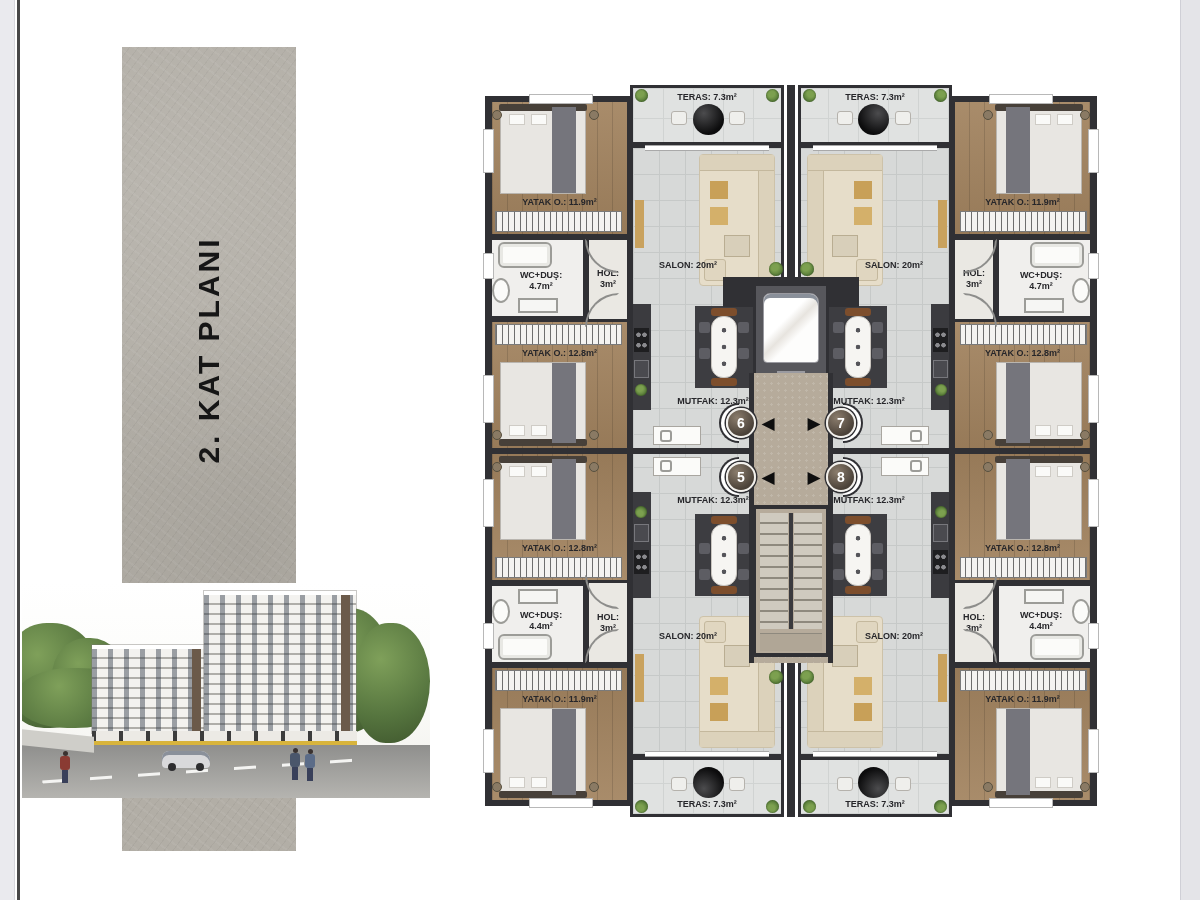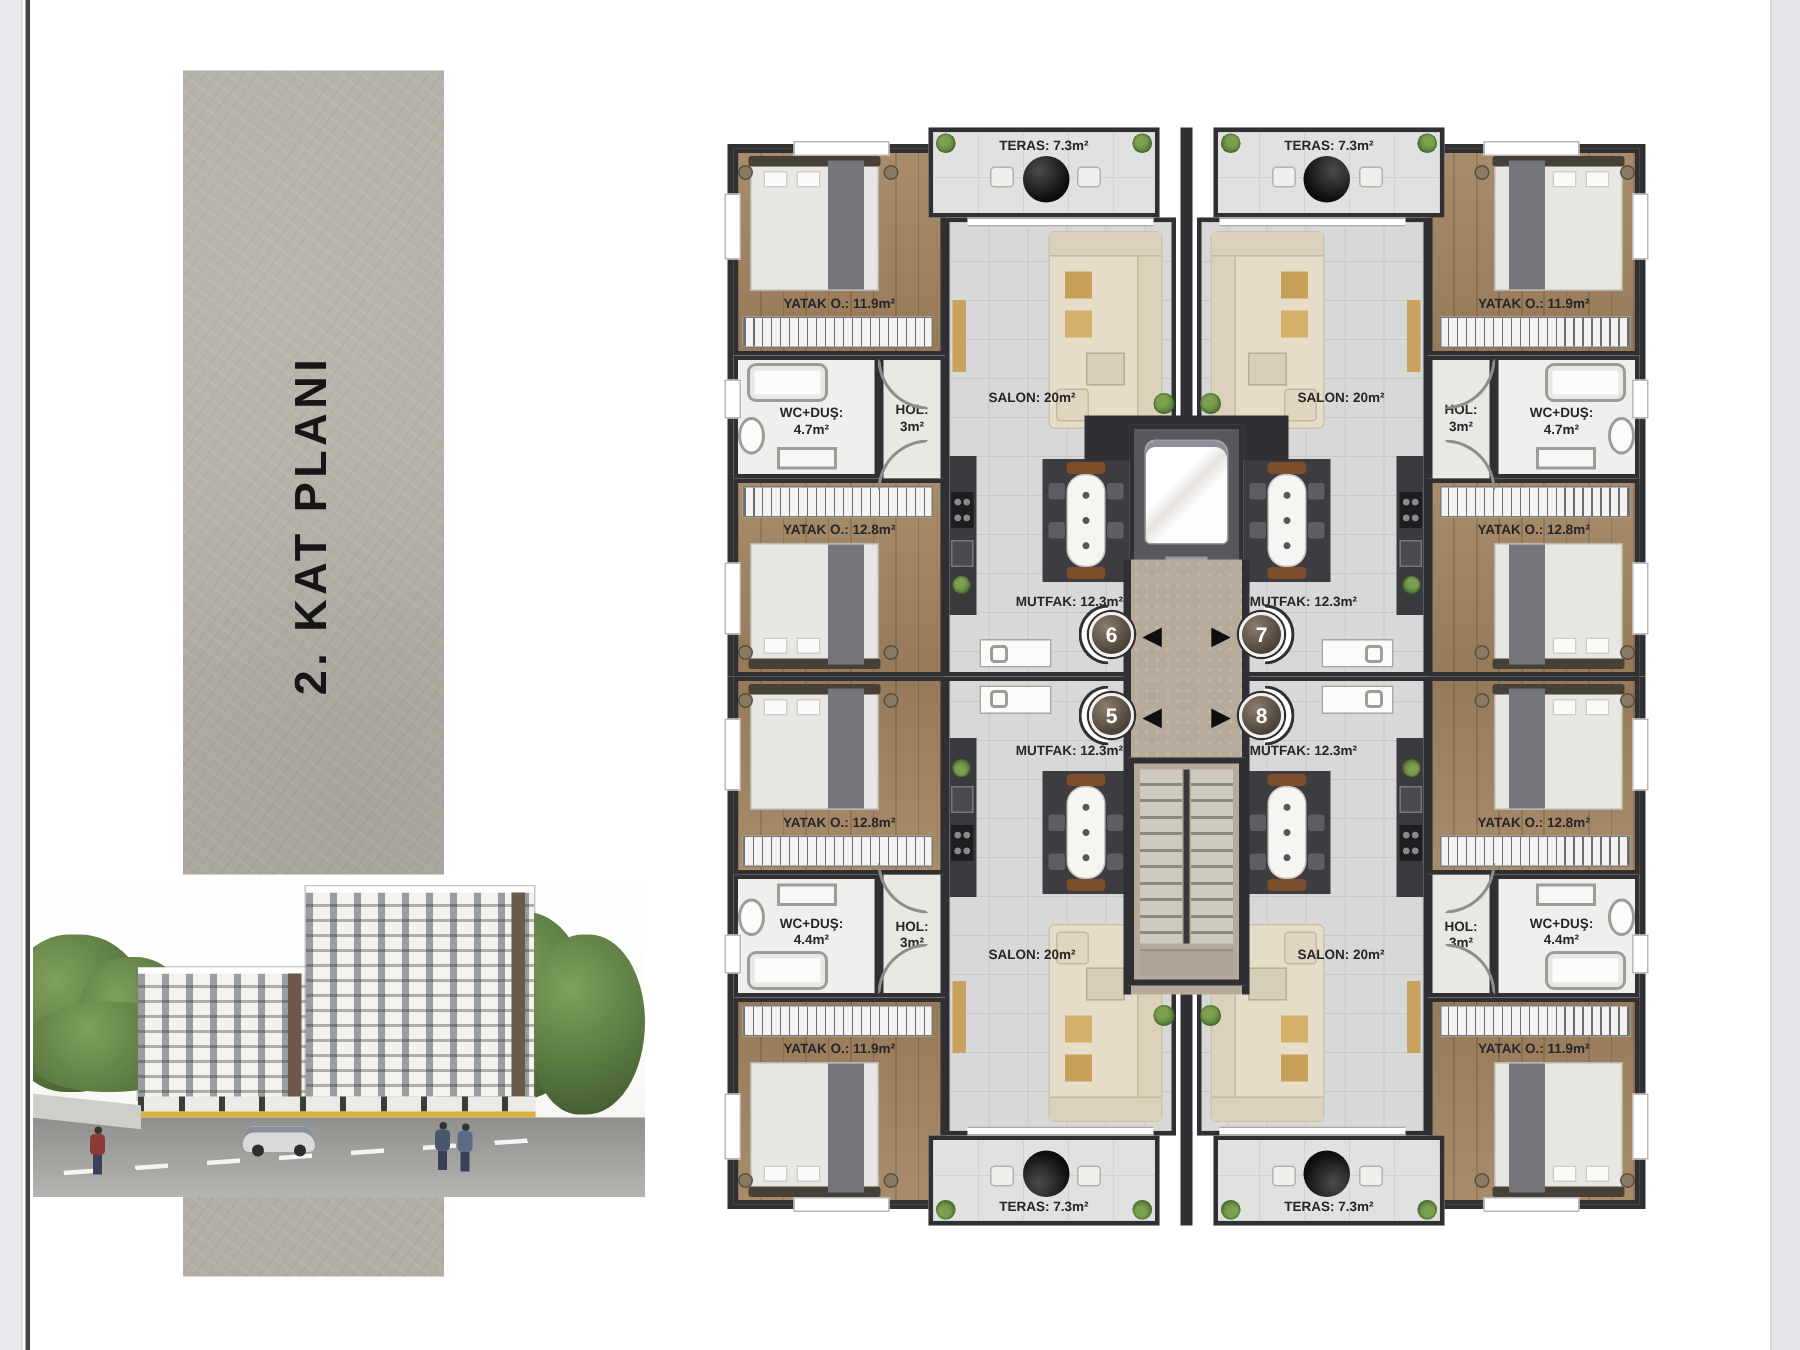--- a/index.html
+++ b/index.html
@@ -57,21 +57,21 @@
   .pos-br{left:308px;top:366px;transform:scale(-1,-1)}
   .pos-tr .lbl{transform:scaleX(-1)}
   .pos-bl .lbl{transform:scaleY(-1)}
   .pos-br .lbl{transform:scale(-1,-1)}
 
   .room{position:absolute;border:3px solid var(--wall)}
   .r-bed1{left:6px;top:14px;width:141px;height:138px}
   .r-wc{left:6px;top:152px;width:97px;height:82px;background:#f0efed}
   .r-hol{left:103px;top:152px;width:44px;height:88px;background:#eae8e3}
   .r-bed2{left:6px;top:234px;width:141px;height:132px}
-  .r-teras{left:136px;top:0;width:154px;height:60px;background-color:var(--teras);
+  .r-teras{left:147px;top:0;width:154px;height:60px;background-color:var(--teras);
     background-image:linear-gradient(#d0d3d2 1px,transparent 1px),linear-gradient(90deg,#d0d3d2 1px,transparent 1px);background-size:30px 30px}
   .r-living{left:147px;top:60px;width:154px;height:306px;background-color:var(--tile);
     background-image:linear-gradient(#c6c9c8 1px,transparent 1px),linear-gradient(90deg,#c6c9c8 1px,transparent 1px);background-size:26px 26px}
   .wood{background-color:var(--wood);
     background-image:repeating-linear-gradient(90deg,rgba(0,0,0,.13) 0 1px,transparent 1px 15px),linear-gradient(rgba(255,255,255,.07),rgba(0,0,0,.07))}
   .owall{position:absolute;background:var(--wall)}
   .ow-left{left:2px;top:11px;width:7px;height:355px}
   .ow-top{left:6px;top:11px;width:141px;height:7px}
 
   .lbl{position:absolute;font-size:9px;font-weight:bold;color:var(--label);text-align:center;line-height:1.2;white-space:nowrap}

